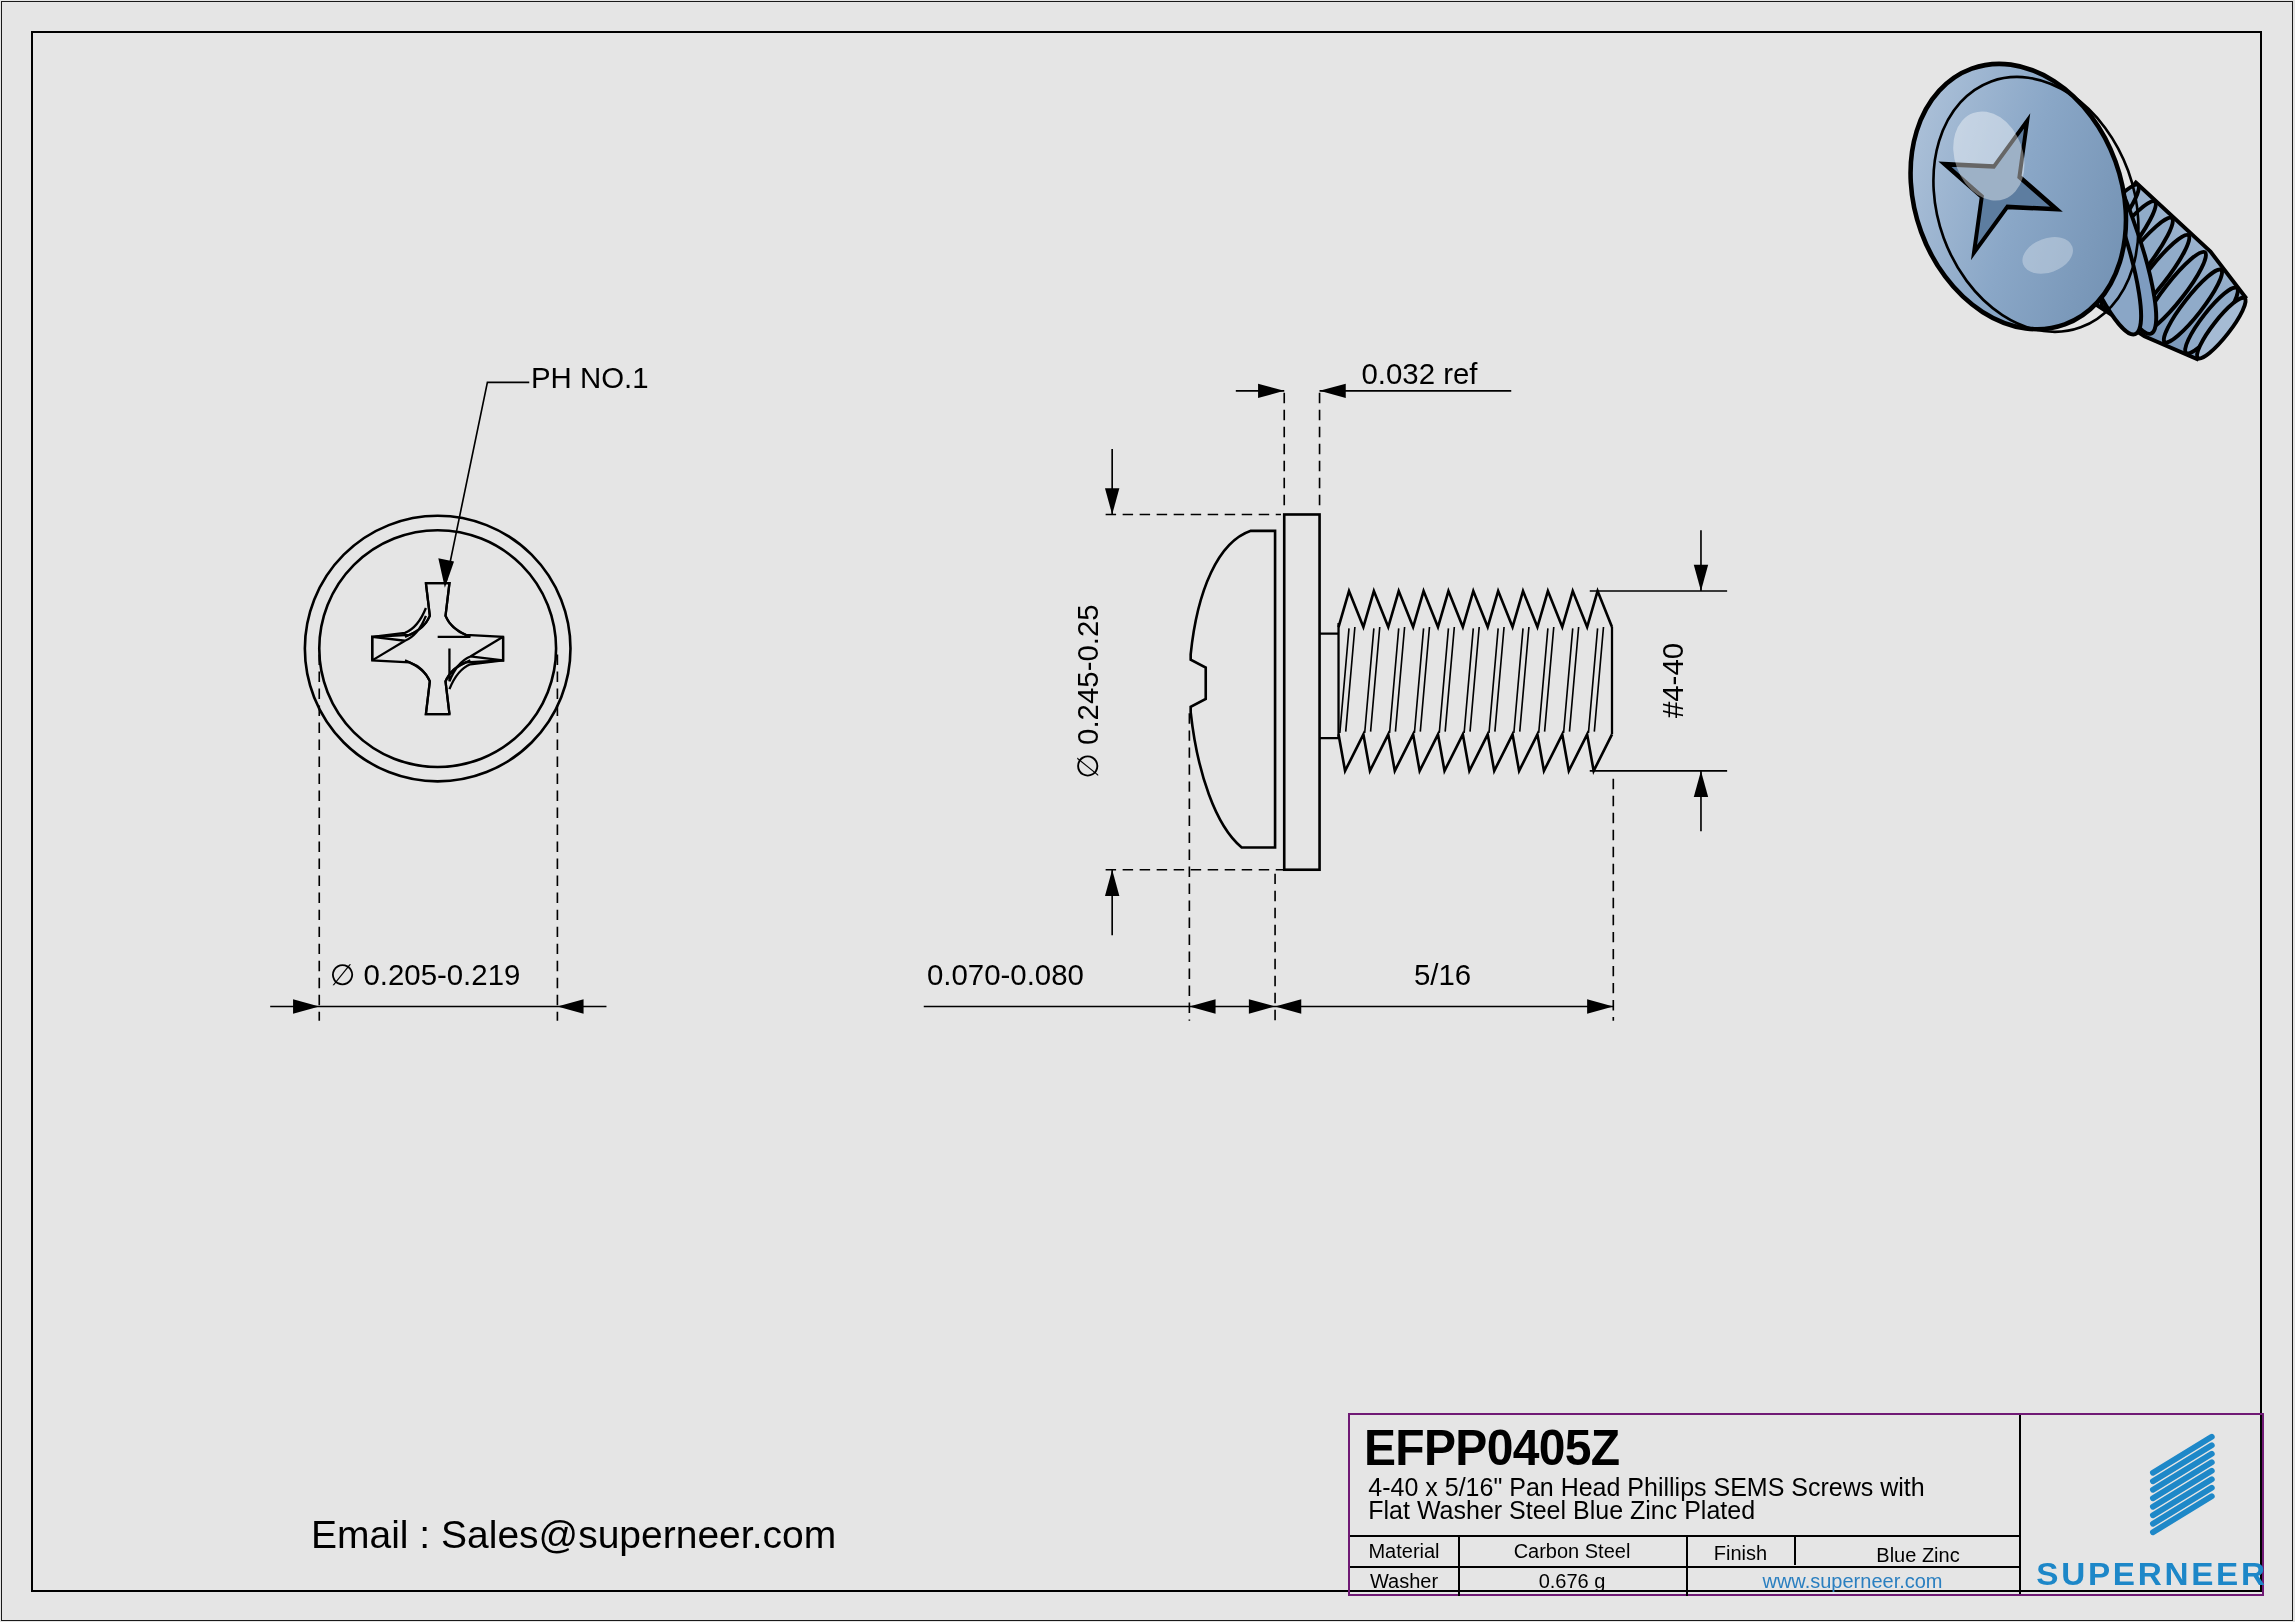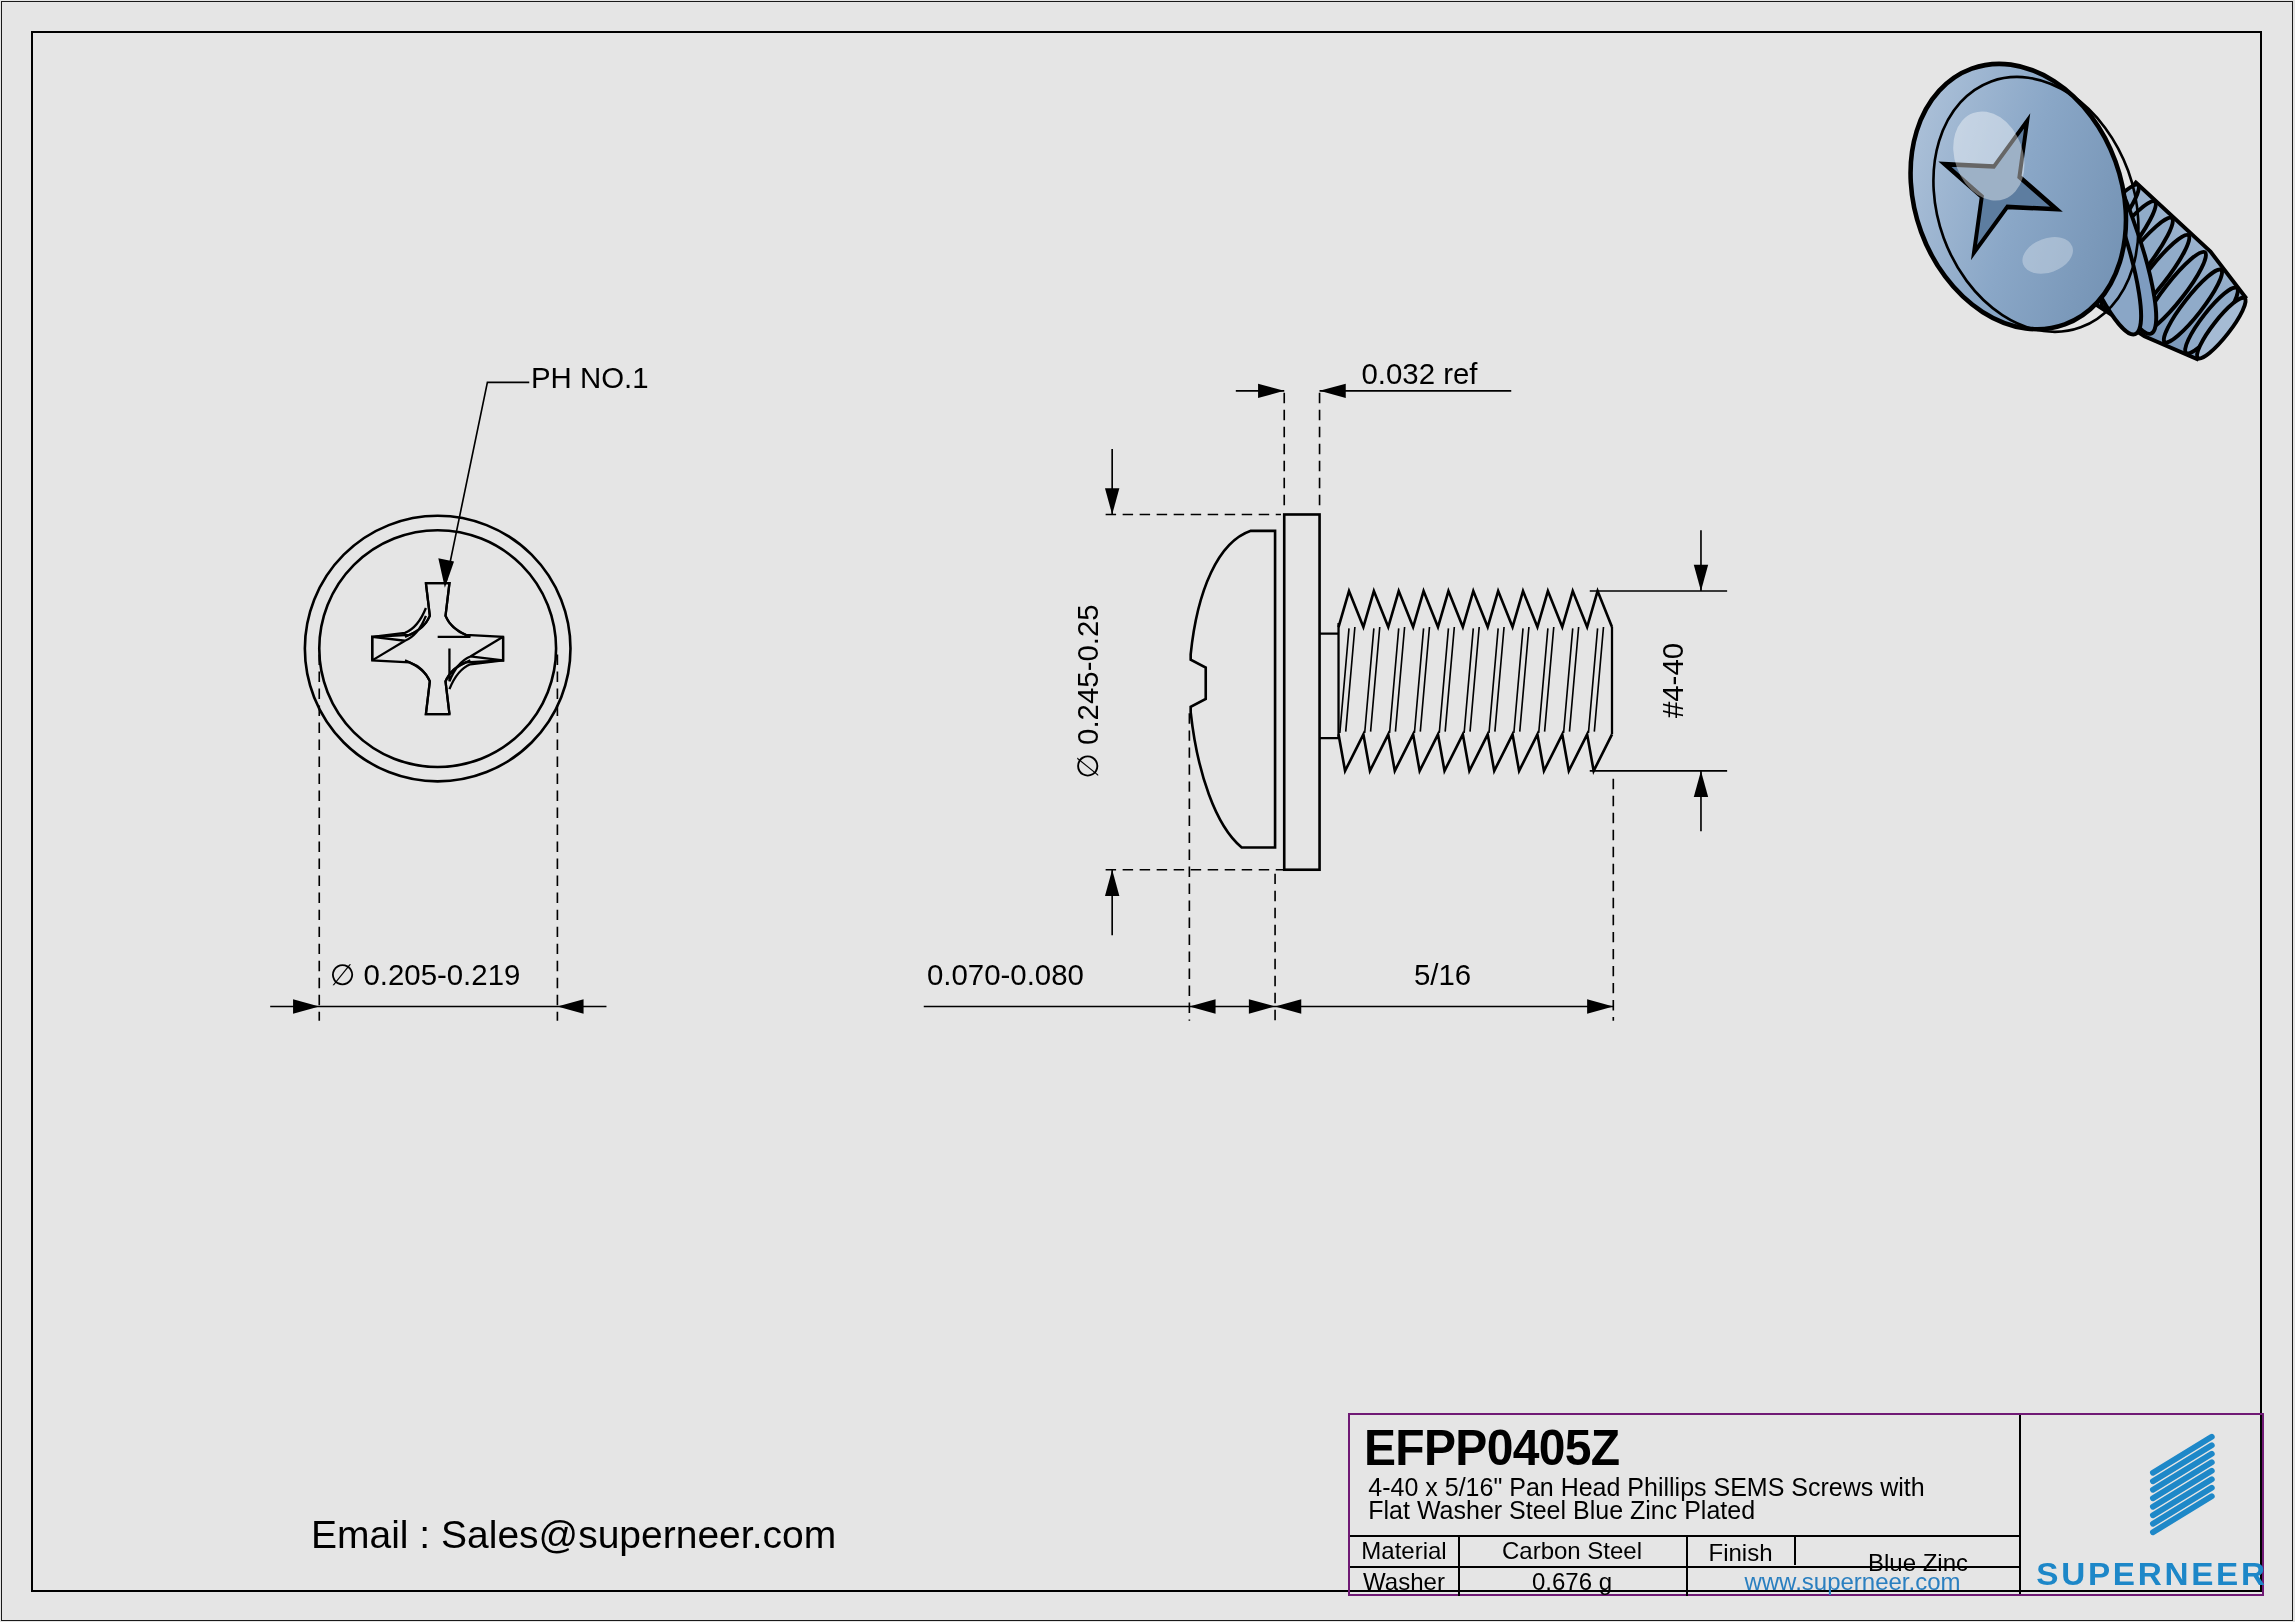--- a/index.html
+++ b/index.html
@@ -15,21 +15,21 @@
   .ph-label{font-size:29.4px;}
   .email{font-size:39px;}
   
   .tb{position:absolute;left:1348px;top:1413px;width:916px;height:183px;border:2px solid #701a75;box-sizing:border-box;}
   .tb .vdiv{position:absolute;top:0;bottom:0;left:669px;width:0;border-left:2px solid #000;}
   .tb .part{position:absolute;left:14.4px;top:3.9px;font-size:50px;font-weight:bold;letter-spacing:-0.7px;transform:scaleX(0.96);transform-origin:left top;}
   .tb .desc{position:absolute;left:18.3px;font-size:25px;}
   .tb .tline{position:absolute;left:0;width:669px;height:0;border-top:2px solid #000;}
   .tb .rline{position:absolute;left:0;width:669px;height:0;border-top:2px solid #000;}
   .tb .cdiv{position:absolute;width:0;border-left:2px solid #000;}
-  .cell{position:absolute;font-size:24px;display:flex;align-items:center;justify-content:center;}
+  .cell{position:absolute;font-size:20px;display:flex;align-items:center;justify-content:center;}
   .link{color:#2a7fc0;}
   .brand{position:absolute;left:688px;top:141px;width:228px;text-align:center;font-size:32px;font-weight:bold;
          letter-spacing:2.6px;color:#1d87c8;transform:scaleX(1.04);transform-origin:center;}
 </style>
 </head>
 <body>
 
 <div class="page">
   <div class="outer-border"></div>
   <div class="frame"></div>
@@ -180,21 +180,21 @@
 
     <div class="tline" style="top:120px;"></div>
     <div class="rline" style="top:151px;"></div>
     <div class="cdiv" style="left:108px;top:120px;height:61px;"></div>
     <div class="cdiv" style="left:336px;top:120px;height:61px;"></div>
     <div class="cdiv" style="left:444px;top:120px;height:30px;"></div>
 
     <div class="cell" style="left:0;top:122px;width:108px;height:28px;">Material</div>
     <div class="cell" style="left:108px;top:122px;width:228px;height:28px;">Carbon Steel</div>
     <div class="cell" style="left:336px;top:122px;width:109px;height:32px;">Finish</div>
-    <div class="cell" style="left:444px;top:134px;width:248px;height:28px;">Blue Zinc</div>
+    <div class="cell" style="left:444px;top:126px;width:248px;height:28px;">Blue Zinc</div>
 
     <div class="cell" style="left:0;top:152px;width:108px;height:29px;">Washer</div>
     <div class="cell" style="left:108px;top:152px;width:228px;height:29px;">0.676 g</div>
     <div class="cell link" style="left:336px;top:152px;width:333px;height:29px;">www.superneer.com</div>
 
     <svg width="247" height="141" viewBox="0 0 378 215" style="position:absolute;left:669px;top:0;">
       <g stroke="#1e88c8" stroke-width="9" stroke-linecap="round">
         <line x1="205" y1="88" x2="295" y2="33"></line>
         <line x1="205" y1="101" x2="295" y2="46"></line>
         <line x1="205" y1="114" x2="295" y2="59"></line>

